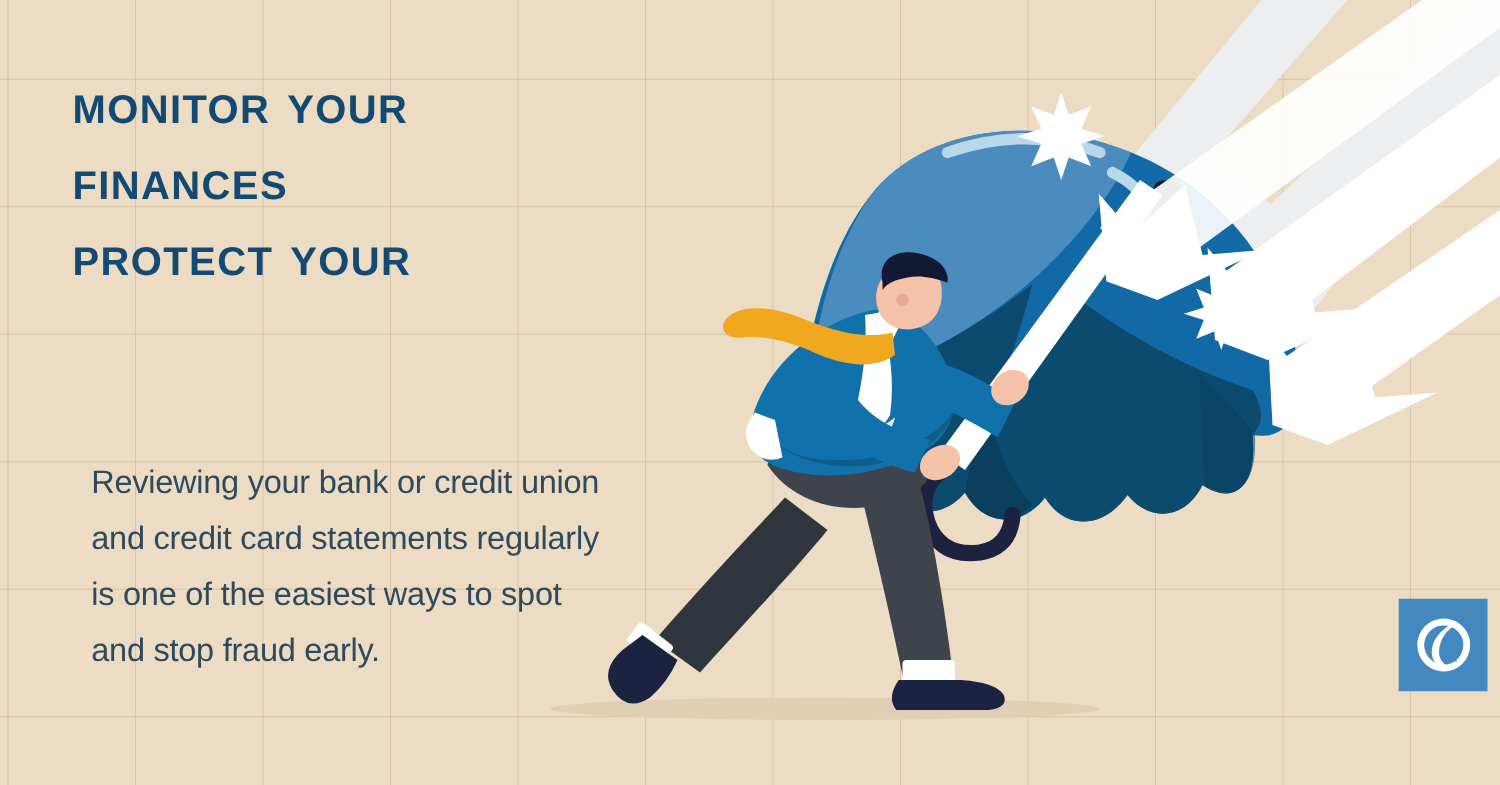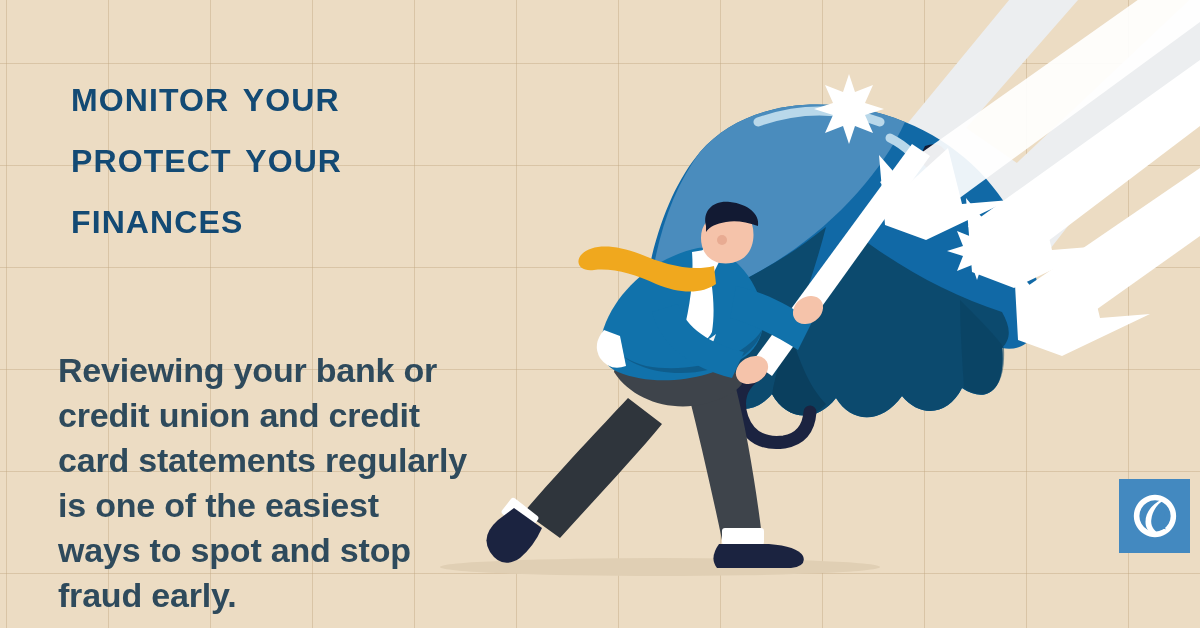--- a/index.html
+++ b/index.html
@@ -29,40 +29,40 @@
   
   #art{position:absolute;left:0;top:0;width:1200px;height:628px;}
 
   
   #textcol{
     position:absolute;
     left:58px; top:52px;
     width:420px;
   }
   #headline{
-    margin:13px;
+    margin:0;
     color:#134a74;
     font-family:"Liberation Sans", sans-serif;
     font-weight:bold;
     font-size:45px;
     line-height:61px;
     letter-spacing:1.1px;
     font-variant:small-caps;
     text-transform:lowercase;
   }
   #headline .ln{display:block;white-space:nowrap;}
   #body{
-    margin:0;
+    margin:15px;
     position:absolute;
     left:0; top:296px;
     width:410px;
     color:#2e4a5c;
     font-family:"Liberation Sans", sans-serif;
-    font-weight:bold;
-    font-size:34px;
+    font-weight:normal;
+    font-size:26px;
     line-height:45px;
     letter-spacing:-0.2px;
   }
 
   
   #logo{
     position:absolute;
     left:1119px; top:479px;
     width:71px; height:74px;
     background:#4389c0;
@@ -287,22 +287,22 @@
 
         <path d="M604 330 q-12 14 -4 28 q10 14 26 8 l-6 -30 Z" fill="#ffffff"></path>
       </g>
 
     </g>
   </svg>
 
   <div id="textcol">
     <h1 id="headline">
       <span class="ln">Monitor Your</span>
+      <span class="ln">Finances</span>
       <span class="ln">Protect Your</span>
-      <span class="ln">Finances</span>
     </h1>
     <p id="body">Reviewing your bank or credit union and credit card statements regularly is one of the easiest ways to spot and stop fraud early.</p>
   </div>
 
   <div id="logo">
     <svg width="46" height="46" viewBox="0 0 100 100" xmlns="http://www.w3.org/2000/svg">
 
       <path d="M50 4 A46 46 0 1 1 49.9 4 Z
                M50 16 A34 34 0 1 0 50.1 16 Z" fill="#ffffff" fill-rule="evenodd"></path>
 

